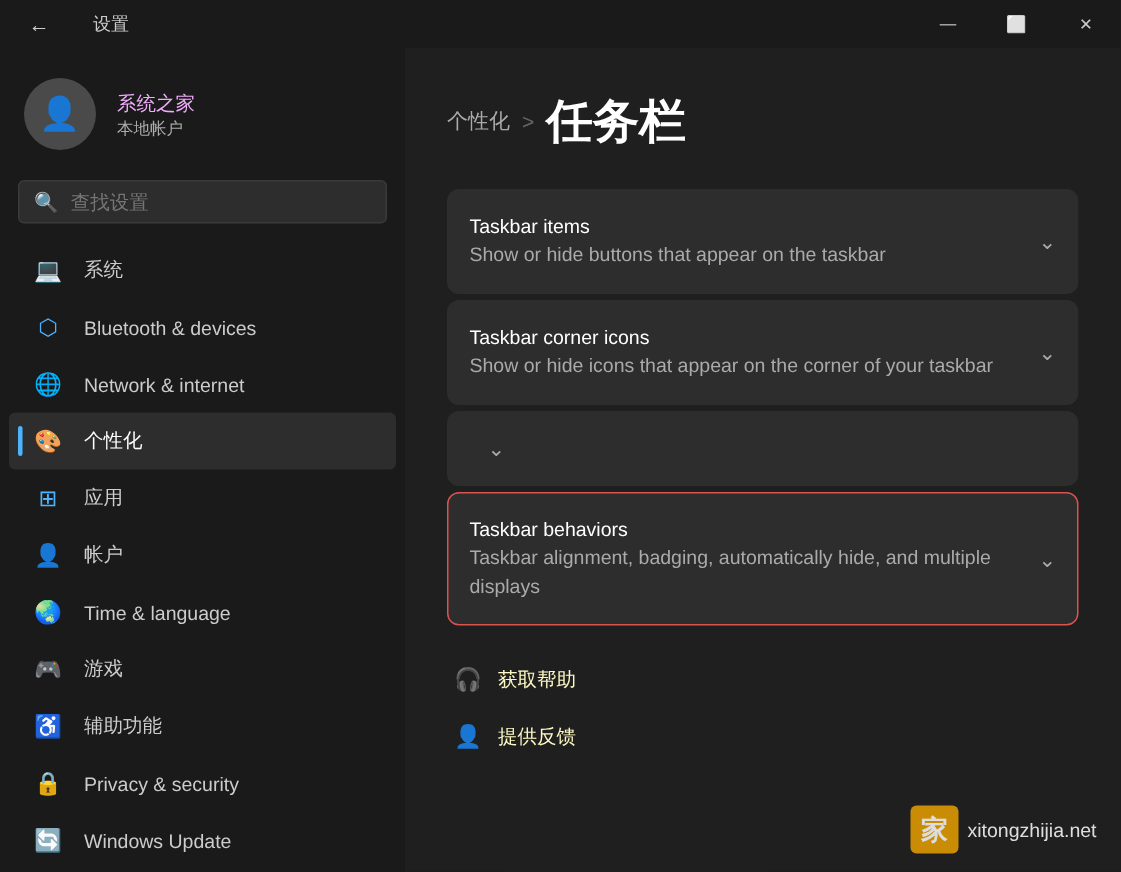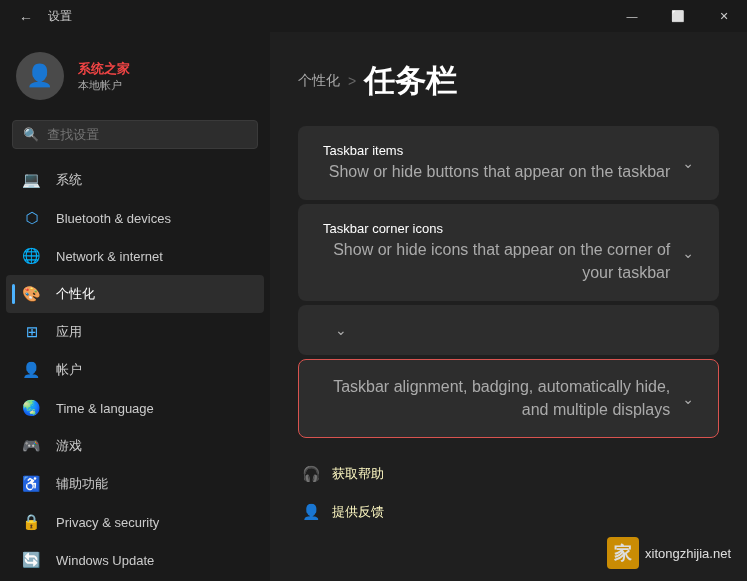--- a/index.html
+++ b/index.html
@@ -18,21 +18,21 @@
       height: 32px;
       background: #1a1a1a;
       display: flex;
       align-items: center;
       padding: 0 12px;
       position: relative;
     }
     .titlebar-title {
       font-size: 12px;
       color: #ccc;
-      margin-left: 8px;
+      margin-left: 22px;
     }
     .titlebar-controls {
       position: absolute;
       right: 0;
       top: 0;
       display: flex;
     }
     .titlebar-btn {
       width: 46px;
       height: 32px;
@@ -87,21 +87,21 @@
       border-radius: 50%;
       background: #4a4a4a;
       display: flex;
       align-items: center;
       justify-content: center;
       font-size: 22px;
       color: #ccc;
       flex-shrink: 0;
     }
     .user-info { display: flex; flex-direction: column; }
-    .user-name { font-size: 13px; font-weight: 700; color: #ef4444; }
+    .user-name { font-size: 13px; font-weight: 400; color: #f0abfc; }
     .user-type { font-size: 11px; color: #aaa; }
 
     
     .search-box {
       margin: 4px 12px 12px 12px;
       display: flex;
       align-items: center;
       background: #2d2d2d;
       border: 1px solid #3a3a3a;
       border-radius: 4px;
@@ -188,42 +188,41 @@
     .breadcrumb-current {
       font-size: 31px;
       font-weight: 600;
       color: #fff;
     }
 
     
     .settings-card {
       background: #2d2d2d;
       border-radius: 8px;
-      padding: 16px 24px;
+      padding: 16px 14px;
       margin-bottom: 4px;
       display: flex;
       align-items: center;
       cursor: pointer;
       border: 1px solid transparent;
     }
     .settings-card.highlighted {
       border: 1.5px solid #d9534f;
     }
     .card-text { flex: 1; }
     .card-title {
       font-size: 13px;
       font-weight: 500;
       color: #fff;
       margin-bottom: 3px;
     }
     .card-desc {
-      font-size: 16px;
+      font-size: 13px;
       color: #aaa;
       line-height: 1.4;
-      text-align: right;
     }
     .card-chevron {
       color: #aaa;
       font-size: 14px;
       margin-left: 12px;
     }
 
     
     .links-section {
       margin-top: 20px;
@@ -381,20 +380,21 @@
       </div>
       <span class="card-chevron">⌄</span>
     </div>
 
     <div class="settings-card">
       <span class="card-chevron">⌄</span>
     </div>
 
     <div class="settings-card highlighted">
       <div class="card-text">
+        <div class="card-title">Taskbar behaviors</div>
         <div class="card-desc">Taskbar alignment, badging, automatically hide, and multiple displays</div>
       </div>
       <span class="card-chevron">⌄</span>
     </div>
 
     <div class="links-section">
       <div class="link-item">
         <span class="link-icon">🎧</span>
         <span class="link-text">获取帮助</span>
       </div>

